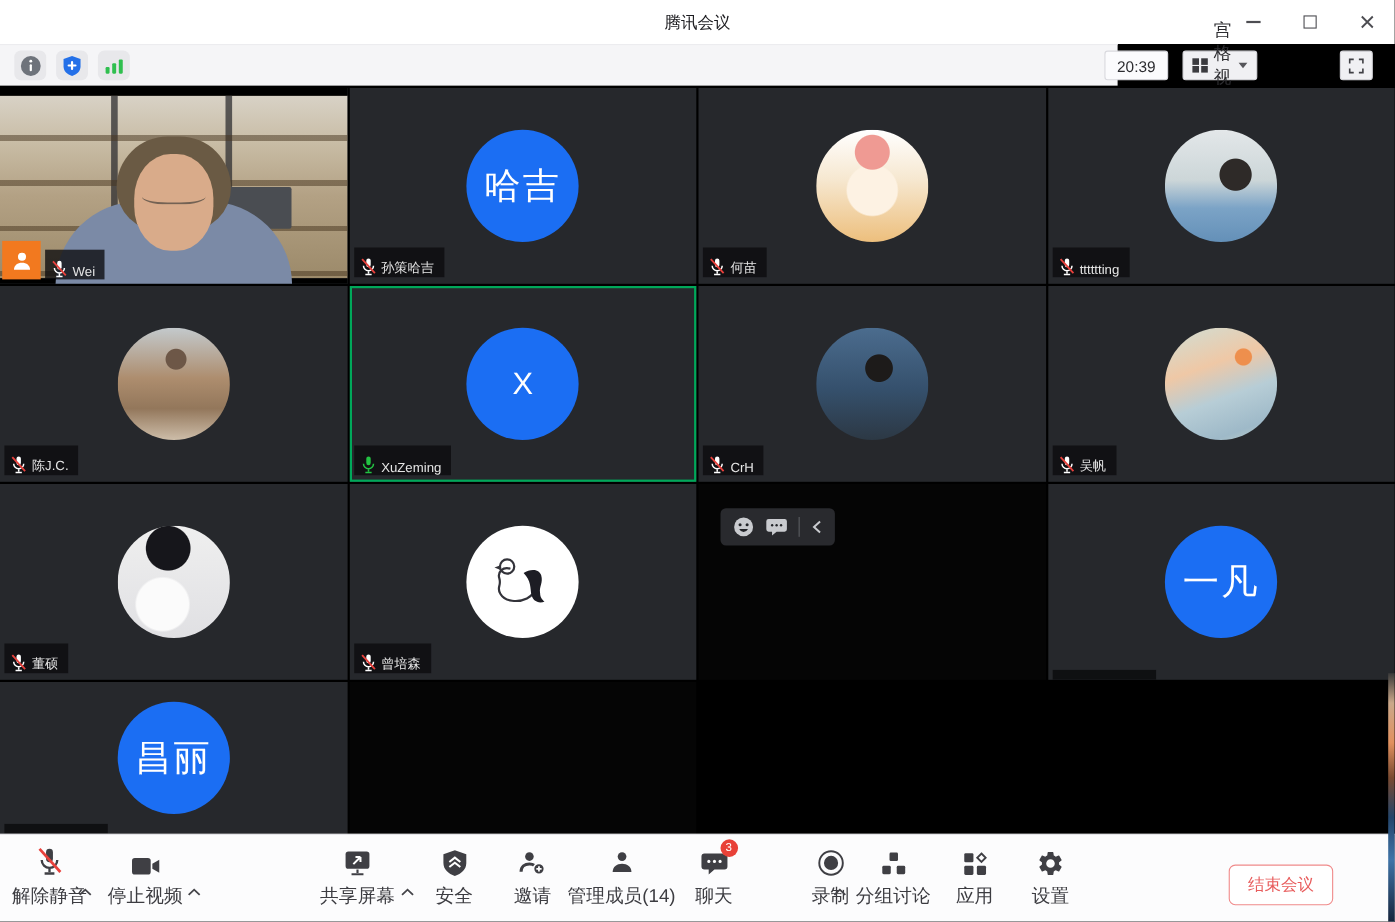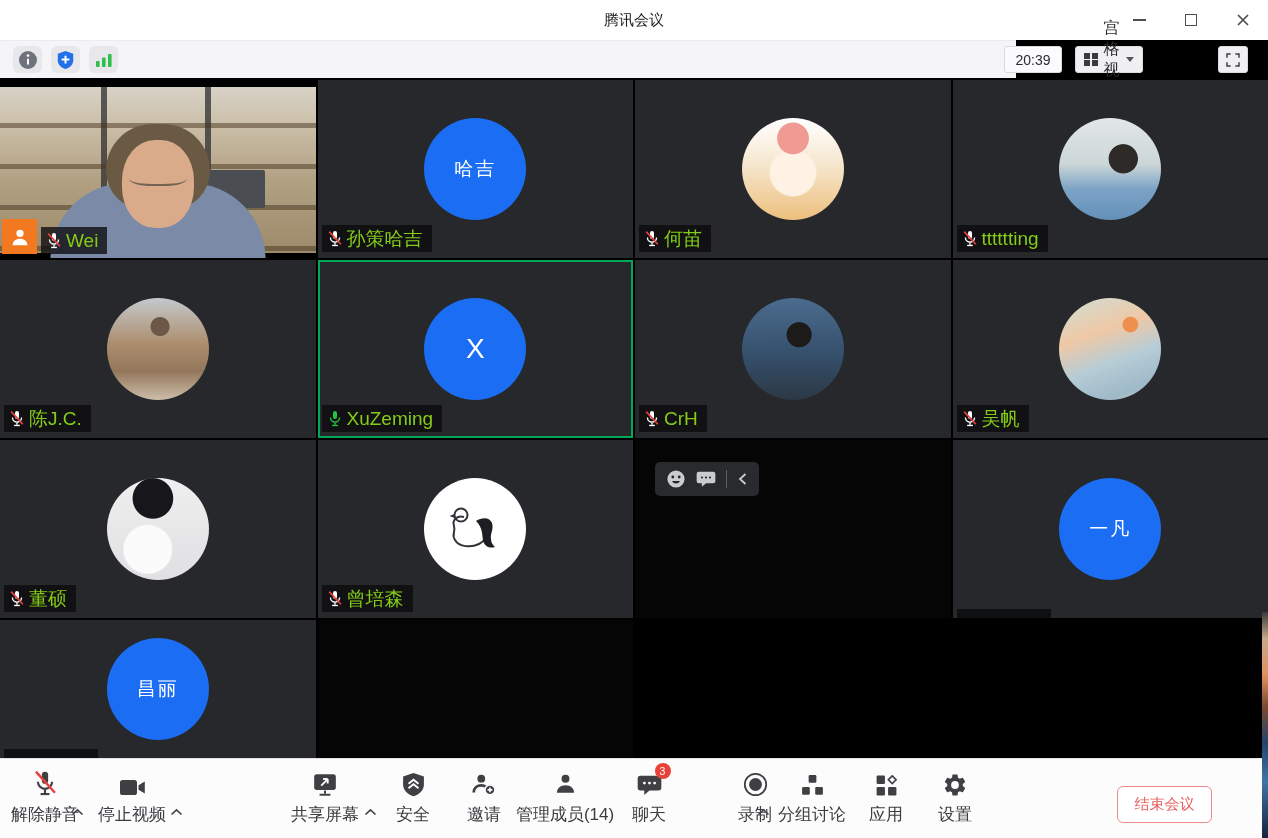--- a/index.html
+++ b/index.html
@@ -26,34 +26,34 @@
 
   
   .grid { position:absolute; left:0; top:78px; width:1268px; height:680px; background:#000;
           display:grid; grid-template-columns:repeat(4,1fr); grid-template-rows:178px 178px 178px 1fr;
           gap:2px; padding-top:2px; }
   .tile { position:relative; background:#26282c; overflow:hidden; }
   .tile.black { background:#050505; }
   .tile.active { outline:2px solid #00a85a; outline-offset:-2px; }
   .avwrap { position:absolute; inset:0; display:flex; align-items:center; justify-content:center; }
   .av { width:102px; height:102px; border-radius:50%; }
-  .av-blue { background:#1b6ef3; display:flex; align-items:center; justify-content:center; color:#fff; font-size:19px; letter-spacing:2px; }
+  .av-blue { background:#1b6ef3; display:flex; align-items:center; justify-content:center; color:#fff; font-size:33px; letter-spacing:2px; }
   .av-blue.single { font-size:28px; letter-spacing:0; }
   .av-bike  { background:linear-gradient(180deg,#9fc3de 0%,#b8cda6 38%,#6f9e4f 62%,#95bf72 100%); }
   .av-cow   { background:radial-gradient(circle at 50% 20%,#ef9a93 0 16%,transparent 17%),radial-gradient(circle at 50% 54%,#fdf2e3 0 30%,transparent 32%),linear-gradient(180deg,#ffffff 0%,#f6e7cf 45%,#edbf7d 100%); }
   .av-esther{ background:radial-gradient(circle at 50% 14%,#2f2417 0 21%,transparent 22%),radial-gradient(circle at 50% 52%,#e9c39a 0 26%,transparent 28%),linear-gradient(180deg,#d8c49a 0%,#efe3c2 60%,#e3cf9f 100%); }
   .av-seagirl{ background:radial-gradient(circle at 63% 40%,#2e2a28 0 16%,transparent 17%),linear-gradient(180deg,#e3e7e9 0%,#ccd6d8 45%,#7ba3c6 70%,#6490b8 100%); }
   .av-deskman{ background:radial-gradient(circle at 52% 28%,#6d5747 0 10%,transparent 11%),linear-gradient(180deg,#c3c9cc 0%,#ad8d6e 45%,#93775b 72%,#cdbda9 100%); }
   .av-ocean { background:radial-gradient(circle at 56% 36%,#1d1b1a 0 14%,transparent 15%),linear-gradient(180deg,#4b6c8e 0%,#35506c 55%,#2c3844 100%); }
   .av-monet { background:radial-gradient(circle at 70% 26%,#ee8f4d 0 7%,transparent 8%),linear-gradient(160deg,#cfdfd6 0%,#efc8a6 35%,#b7cdd6 60%,#9eb9c8 85%,#c2d2c9 100%); }
   .av-cat   { background:radial-gradient(circle at 45% 20%,#16161b 0 20%,transparent 21%),radial-gradient(circle at 40% 70%,#fbfbfb 0 25%,transparent 27%),linear-gradient(180deg,#efefef 0%,#e0e0e3 100%); }
   .av-goose { background:#ffffff; display:flex; align-items:center; justify-content:center; }
 
   .label { position:absolute; left:4px; bottom:6px; height:27px; background:rgba(12,12,14,.78);
-           display:flex; align-items:center; gap:4px; padding:0 9px 0 5px; color:#84cc16; font-size:19px; white-space:nowrap; }
+           display:flex; align-items:flex-end; gap:4px; padding:0 9px 0 5px; color:#e5e5e5; font-size:12px; white-space:nowrap; }
   .partial { position:absolute; left:4px; bottom:0; width:94px; height:9px; background:rgba(12,12,14,.85); }
 
   .hostrow { position:absolute; left:2px; bottom:4px; display:flex; align-items:flex-end; gap:4px; }
   .hostbadge { width:35px; height:35px; background:#f2791f; display:flex; align-items:center; justify-content:center; }
 
   
   .scene { position:absolute; inset:0; border-top:7px solid #000; border-bottom:5px solid #000;
            background:linear-gradient(180deg,#d8d2c6 0%,#c9bda6 25%,#b3a184 55%,#9c8a6a 100%); }
   .shelves { position:absolute; inset:0; background:repeating-linear-gradient(180deg,transparent 0 36px,rgba(70,52,30,.5) 36px 41px); }
   .post { position:absolute; top:0; bottom:0; width:6px; background:rgba(45,45,48,.75); }

